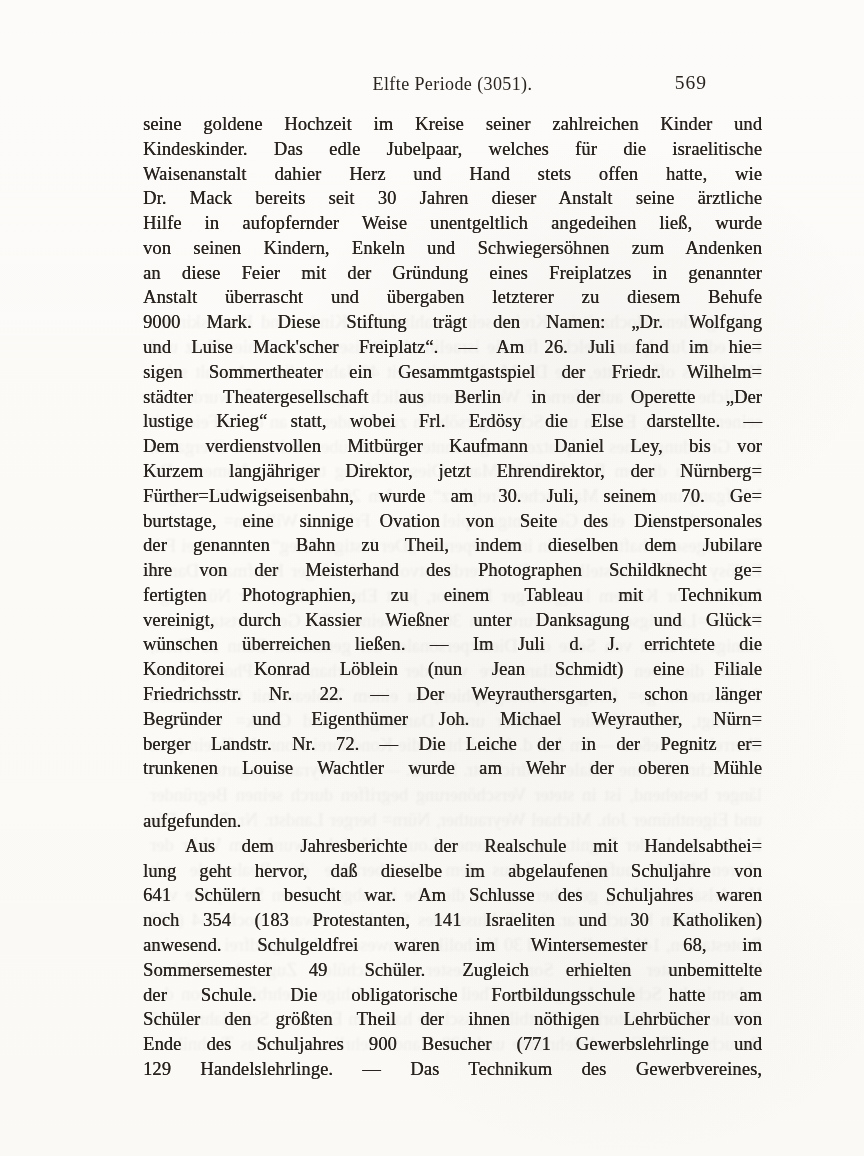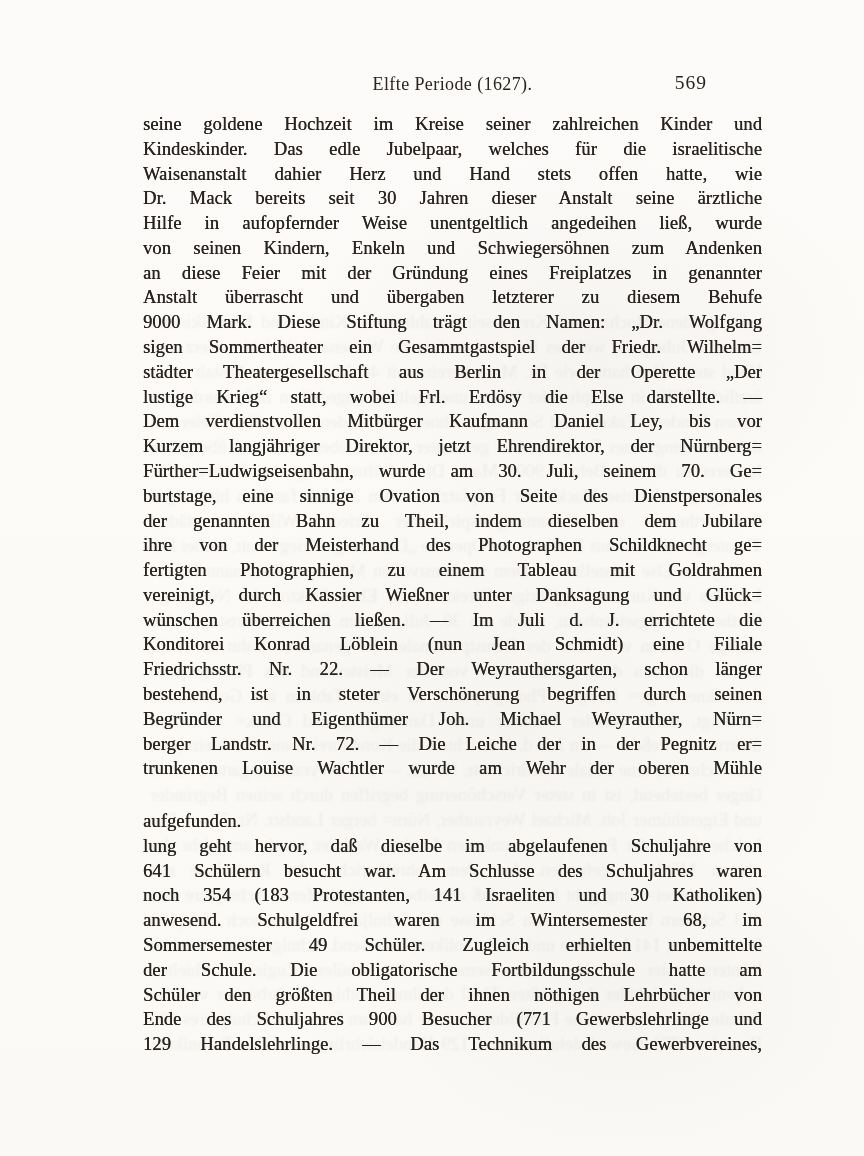--- a/index.html
+++ b/index.html
@@ -74,57 +74,58 @@
     color: #3a352f;
   }
 </style>
 </head>
 <body>
 
 <div class="book-page">
   <div class="showthrough" aria-hidden="true">seine goldene Hochzeit im Kreise seiner zahlreichen Kinder und Kindeskinder. Das edle Jubelpaar, welches für die israelitische Waisenanstalt dahier Herz und Hand stets offen hatte, wie Dr. Mack bereits seit 40 Jahren dieser Anstalt seine ärztliche Hilfe in aufopfernder Weise unentgeltlich angedeihen ließ, wurde von seinen Kindern, Enkeln und Schwiegersöhnen zum Andenken an diese Feier mit der Gründung eines Freiplatzes in genannter Anstalt überrascht und übergaben letzterer zu diesem Behufe 9000 Mark. Diese Stiftung trägt den Namen: „Dr. Wolfgang und Luise Mack'scher Freiplatz“. — Am 26. Juli fand im hie= sigen Sommertheater ein Gesammtgastspiel der Friedr. Wilhelm= städter Theatergesellschaft aus Berlin in der Operette „Der lustige Krieg“ statt, wobei Frl. Erdösy die Else darstellte. — Dem verdienstvollen Mitbürger Kaufmann Daniel Ley, bis vor Kurzem langjähriger Direktor, jetzt Ehrendirektor, der Nürnberg= Fürther=Ludwigseisenbahn, wurde am 30. Juli, seinem 70. Ge= burtstage, eine sinnige Ovation von Seite des Dienstpersonales der genannten Bahn zu Theil, indem dieselben dem Jubilare ihre von der Meisterhand des Photographen Schildknecht ge= fertigten Photographien, zu einem Tableau mit Goldrahmen vereinigt, durch Kassier Wießner unter Danksagung und Glück= wünschen überreichen ließen. — Im Juli d. J. errichtete die Konditorei Konrad Löblein (nun Jean Schmidt) eine Filiale Friedrichsstr. Nr. 22. — Der Weyrauthersgarten, schon länger bestehend, ist in steter Verschönerung begriffen durch seinen Begründer und Eigenthümer Joh. Michael Weyrauther, Nürn= berger Landstr. Nr. 72. — Die Leiche der in der Pegnitz er= trunkenen Louise Wachtler wurde am Wehr der oberen Mühle aufgefunden. Aus dem Jahresberichte der Realschule mit Handelsabthei= lung geht hervor, daß dieselbe im abgelaufenen Schuljahre von 403 Schülern besucht war. Am Schlusse des Schuljahres waren noch 354 (183 Protestanten, 141 Israeliten und 30 Katholiken) anwesend. Schulgeldfrei waren im Wintersemester 68, im Sommersemester 49 Schüler. Zugleich erhielten unbemittelte Schüler den größten Theil der ihnen nöthigen Lehrbücher von der Schule. Die obligatorische Fortbildungsschule hatte am Ende des Schuljahres 900 Besucher (771 Gewerbslehrlinge und 129 Handelslehrlinge. — Das Technikum des Gewerbvereines,</div>
 
   <div class="running-head">
-    <div class="running-head-title">Elfte Periode (1627).</div>
+    <div class="running-head-title">Elfte Periode (3051).</div>
   </div>
 
   <div class="page-number">569</div>
 
   <div class="text-block">
       <div class="paragraph">
         <div class="line">seine goldene Hochzeit im Kreise seiner zahlreichen Kinder und</div>
         <div class="line">Kindeskinder. Das edle Jubelpaar, welches für die israelitische</div>
         <div class="line">Waisenanstalt dahier Herz und Hand stets offen hatte, wie</div>
         <div class="line">Dr. Mack bereits seit 30 Jahren dieser Anstalt seine ärztliche</div>
         <div class="line">Hilfe in aufopfernder Weise unentgeltlich angedeihen ließ, wurde</div>
         <div class="line">von seinen Kindern, Enkeln und Schwiegersöhnen zum Andenken</div>
         <div class="line">an diese Feier mit der Gründung eines Freiplatzes in genannter</div>
         <div class="line">Anstalt überrascht und übergaben letzterer zu diesem Behufe</div>
         <div class="line">9000 Mark. Diese Stiftung trägt den Namen: „Dr. Wolfgang</div>
+        <div class="line">und Luise Mack'scher Freiplatz“. — Am 26. Juli fand im hie=</div>
         <div class="line">sigen Sommertheater ein Gesammtgastspiel der Friedr. Wilhelm=</div>
         <div class="line">städter Theatergesellschaft aus Berlin in der Operette „Der</div>
         <div class="line">lustige Krieg“ statt, wobei Frl. Erdösy die Else darstellte. —</div>
         <div class="line">Dem verdienstvollen Mitbürger Kaufmann Daniel Ley, bis vor</div>
         <div class="line">Kurzem langjähriger Direktor, jetzt Ehrendirektor, der Nürnberg=</div>
         <div class="line">Fürther=Ludwigseisenbahn, wurde am 30. Juli, seinem 70. Ge=</div>
         <div class="line">burtstage, eine sinnige Ovation von Seite des Dienstpersonales</div>
         <div class="line">der genannten Bahn zu Theil, indem dieselben dem Jubilare</div>
         <div class="line">ihre von der Meisterhand des Photographen Schildknecht ge=</div>
-        <div class="line">fertigten Photographien, zu einem Tableau mit Goldrahmen</div>
+        <div class="line">fertigten Photographien, zu einem Tableau mit Technikum</div>
         <div class="line">vereinigt, durch Kassier Wießner unter Danksagung und Glück=</div>
         <div class="line">wünschen überreichen ließen. — Im Juli d. J. errichtete die</div>
         <div class="line">Konditorei Konrad Löblein (nun Jean Schmidt) eine Filiale</div>
         <div class="line">Friedrichsstr. Nr. 22. — Der Weyrauthersgarten, schon länger</div>
-        <div class="line">bestehend, ist in steter Verschönerung begriffen durch seinen</div>
         <div class="line">Begründer und Eigenthümer Joh. Michael Weyrauther, Nürn=</div>
         <div class="line">berger Landstr. Nr. 72. — Die Leiche der in der Pegnitz er=</div>
         <div class="line">trunkenen Louise Wachtler wurde am Wehr der oberen Mühle</div>
         <div class="line last-left">aufgefunden.</div>
       </div>
       <div class="paragraph">
+        <div class="line indent">Aus dem Jahresberichte der Realschule mit Handelsabthei=</div>
         <div class="line">lung geht hervor, daß dieselbe im abgelaufenen Schuljahre von</div>
         <div class="line">641 Schülern besucht war. Am Schlusse des Schuljahres waren</div>
         <div class="line">noch 354 (183 Protestanten, 141 Israeliten und 30 Katholiken)</div>
         <div class="line">anwesend. Schulgeldfrei waren im Wintersemester 68, im</div>
         <div class="line">Sommersemester 49 Schüler. Zugleich erhielten unbemittelte</div>
         <div class="line">der Schule. Die obligatorische Fortbildungsschule hatte am</div>
         <div class="line">Schüler den größten Theil der ihnen nöthigen Lehrbücher von</div>
         <div class="line">Ende des Schuljahres 900 Besucher (771 Gewerbslehrlinge und</div>
         <div class="line">129 Handelslehrlinge. — Das Technikum des Gewerbvereines,</div>
       </div>

